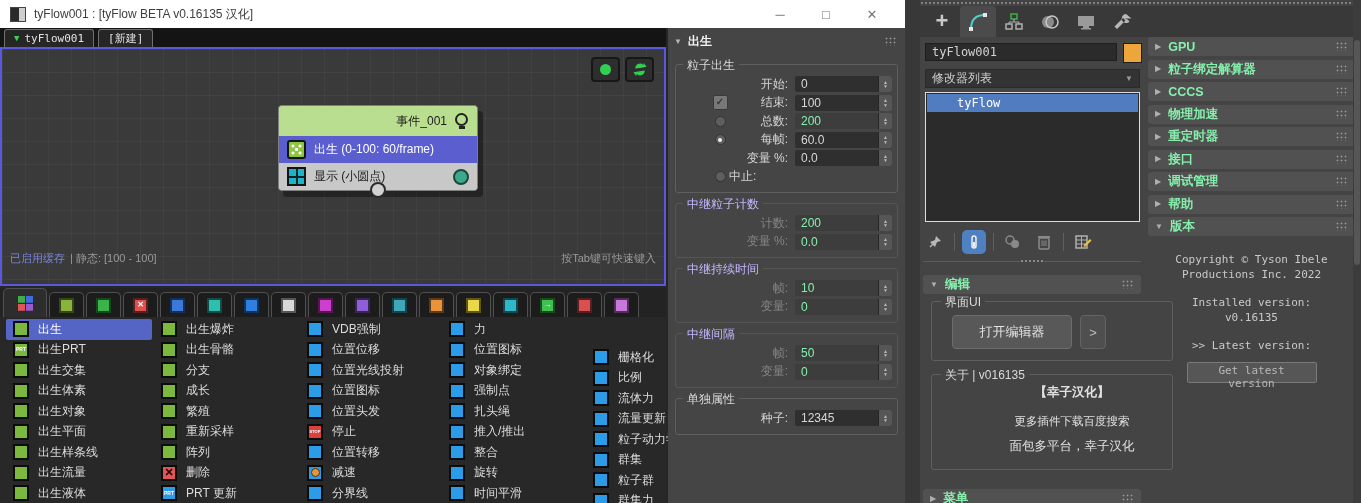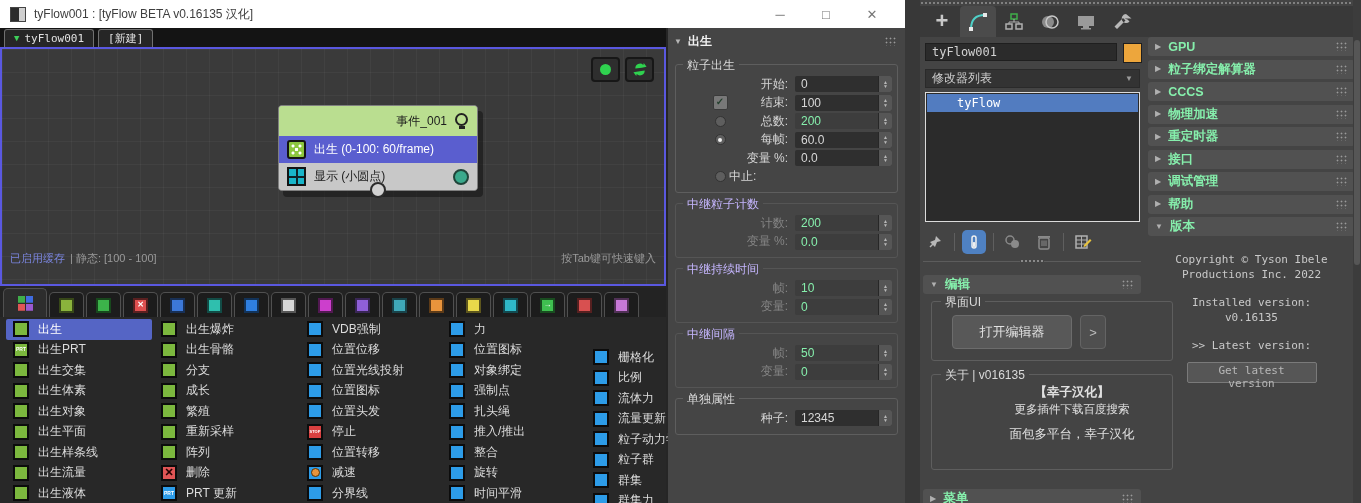--- a/index.html
+++ b/index.html
@@ -114,21 +114,21 @@
   .cp-roll .arr{color:#b0b0b0;font-size:8px;line-height:1;}
   .cp-roll .lbl{font-size:12.5px;font-weight:bold;color:#86efac;flex:1;white-space:nowrap;}
   .roll-edit{position:absolute;left:0;top:238px;width:218px;}
   .cp-group{position:absolute;border:1px solid #5e5e5e;border-radius:3px;padding-left:40px;}
   .cp-glabel{position:absolute;top:-8px;left:9px;background:#444;padding:0 4px;font-size:12px;color:#dadada;white-space:nowrap;}
   .ui-group{left:8px;top:264px;width:200px;height:58px;}
   .open-editor-btn{position:absolute;left:20px;top:13px;width:120px;height:34px;background:#585858;border:1px solid #6c6c6c;border-radius:4px;color:#e2e2e2;font-size:13px;font-family:"Liberation Sans",sans-serif;}
   .arrow-btn{position:absolute;left:148px;top:13px;width:26px;height:34px;background:#4f4f4f;border:1px solid #646464;border-radius:4px;color:#bdbdbd;font-size:13px;}
   .about-group{left:8px;top:337px;width:200px;height:94px;text-align:center;}
   .about-line{font-size:12.5px;color:#e0e0e0;line-height:16px;}
-  .about-line:nth-child(1){margin-top:9px;margin-bottom:1px;font-weight:bold;}
+  .about-line:nth-child(1){margin-top:9px;margin-bottom:13px;font-weight:bold;}
   .about-line:nth-child(2){margin-bottom:9px;font-family:"DejaVu Sans Mono",monospace;font-size:11.5px;}
   .roll-bottom{position:absolute;left:0;top:452px;width:218px;overflow:hidden;height:14px;}
   .cp-right{position:absolute;left:243px;top:37px;width:207px;}
   .cp-right .cp-roll{margin-bottom:3.5px;}
   .ver-body{padding-top:12px;text-align:center;font-family:"DejaVu Sans Mono",monospace;font-size:11px;color:#c9c9c9;}
   .ver-line{height:15px;line-height:15px;white-space:nowrap;}
   .ver-line.blank{height:13px;}
   .get-latest{display:block;margin:9px auto 0;width:130px;height:21px;background:#565656;border:1px solid #7a7a7a;border-radius:2px;color:#b8b8b8;font-family:"DejaVu Sans Mono",monospace;font-size:11px;}
   .cp-scroll{position:absolute;right:0;top:0;width:8px;height:503px;background:#3c3c3c;}
   .cp-thumb{position:absolute;left:1px;width:6px;top:40px;height:225px;background:#565656;border-radius:3px;}
@@ -425,25 +425,25 @@
           <div class="op-item">
             <span class="op-ic b"></span>
             <span class="op-lb">流量更新</span>
           </div>
           <div class="op-item">
             <span class="op-ic b"></span>
             <span class="op-lb">粒子动力学</span>
           </div>
           <div class="op-item">
             <span class="op-ic b"></span>
+            <span class="op-lb">群集</span>
+          </div>
+          <div class="op-item">
+            <span class="op-ic b"></span>
             <span class="op-lb">粒子群</span>
-          </div>
-          <div class="op-item">
-            <span class="op-ic b"></span>
-            <span class="op-lb">群集</span>
           </div>
           <div class="op-item">
             <span class="op-ic b"></span>
             <span class="op-lb">群集力</span>
           </div>
           <div class="op-item">
             <span class="op-ic b"></span>
             <span class="op-lb">自转</span>
           </div>
         </div>

